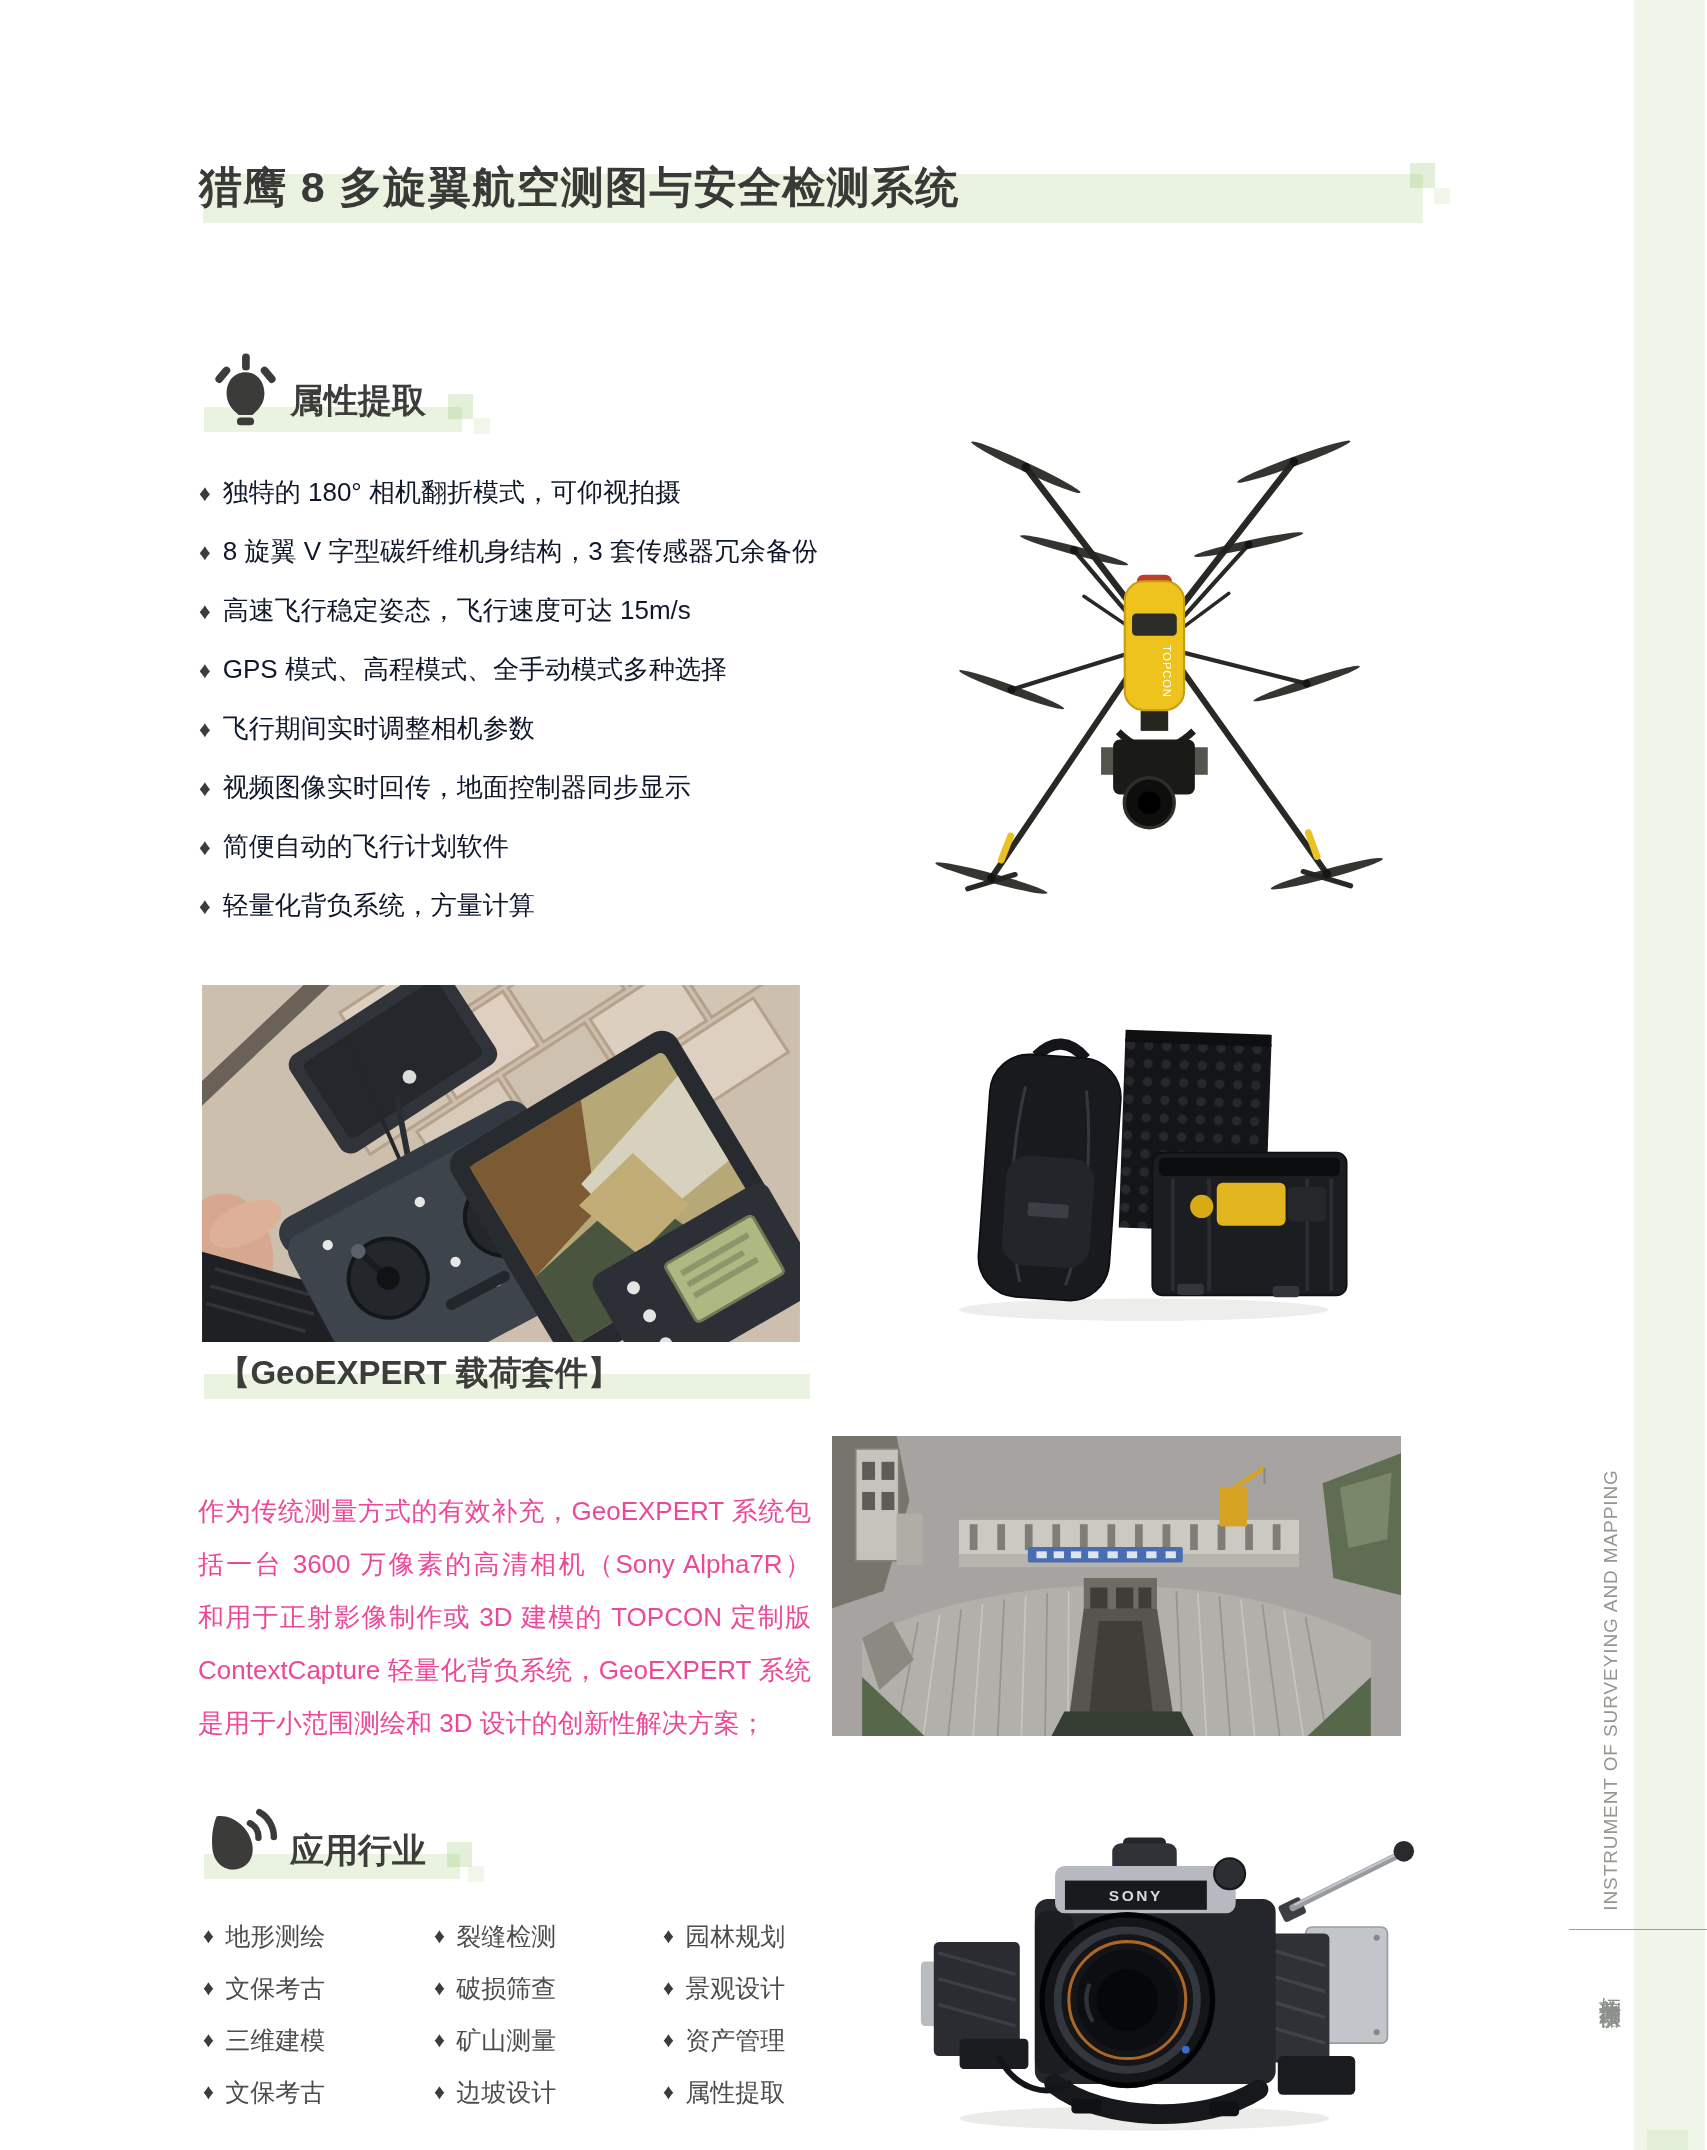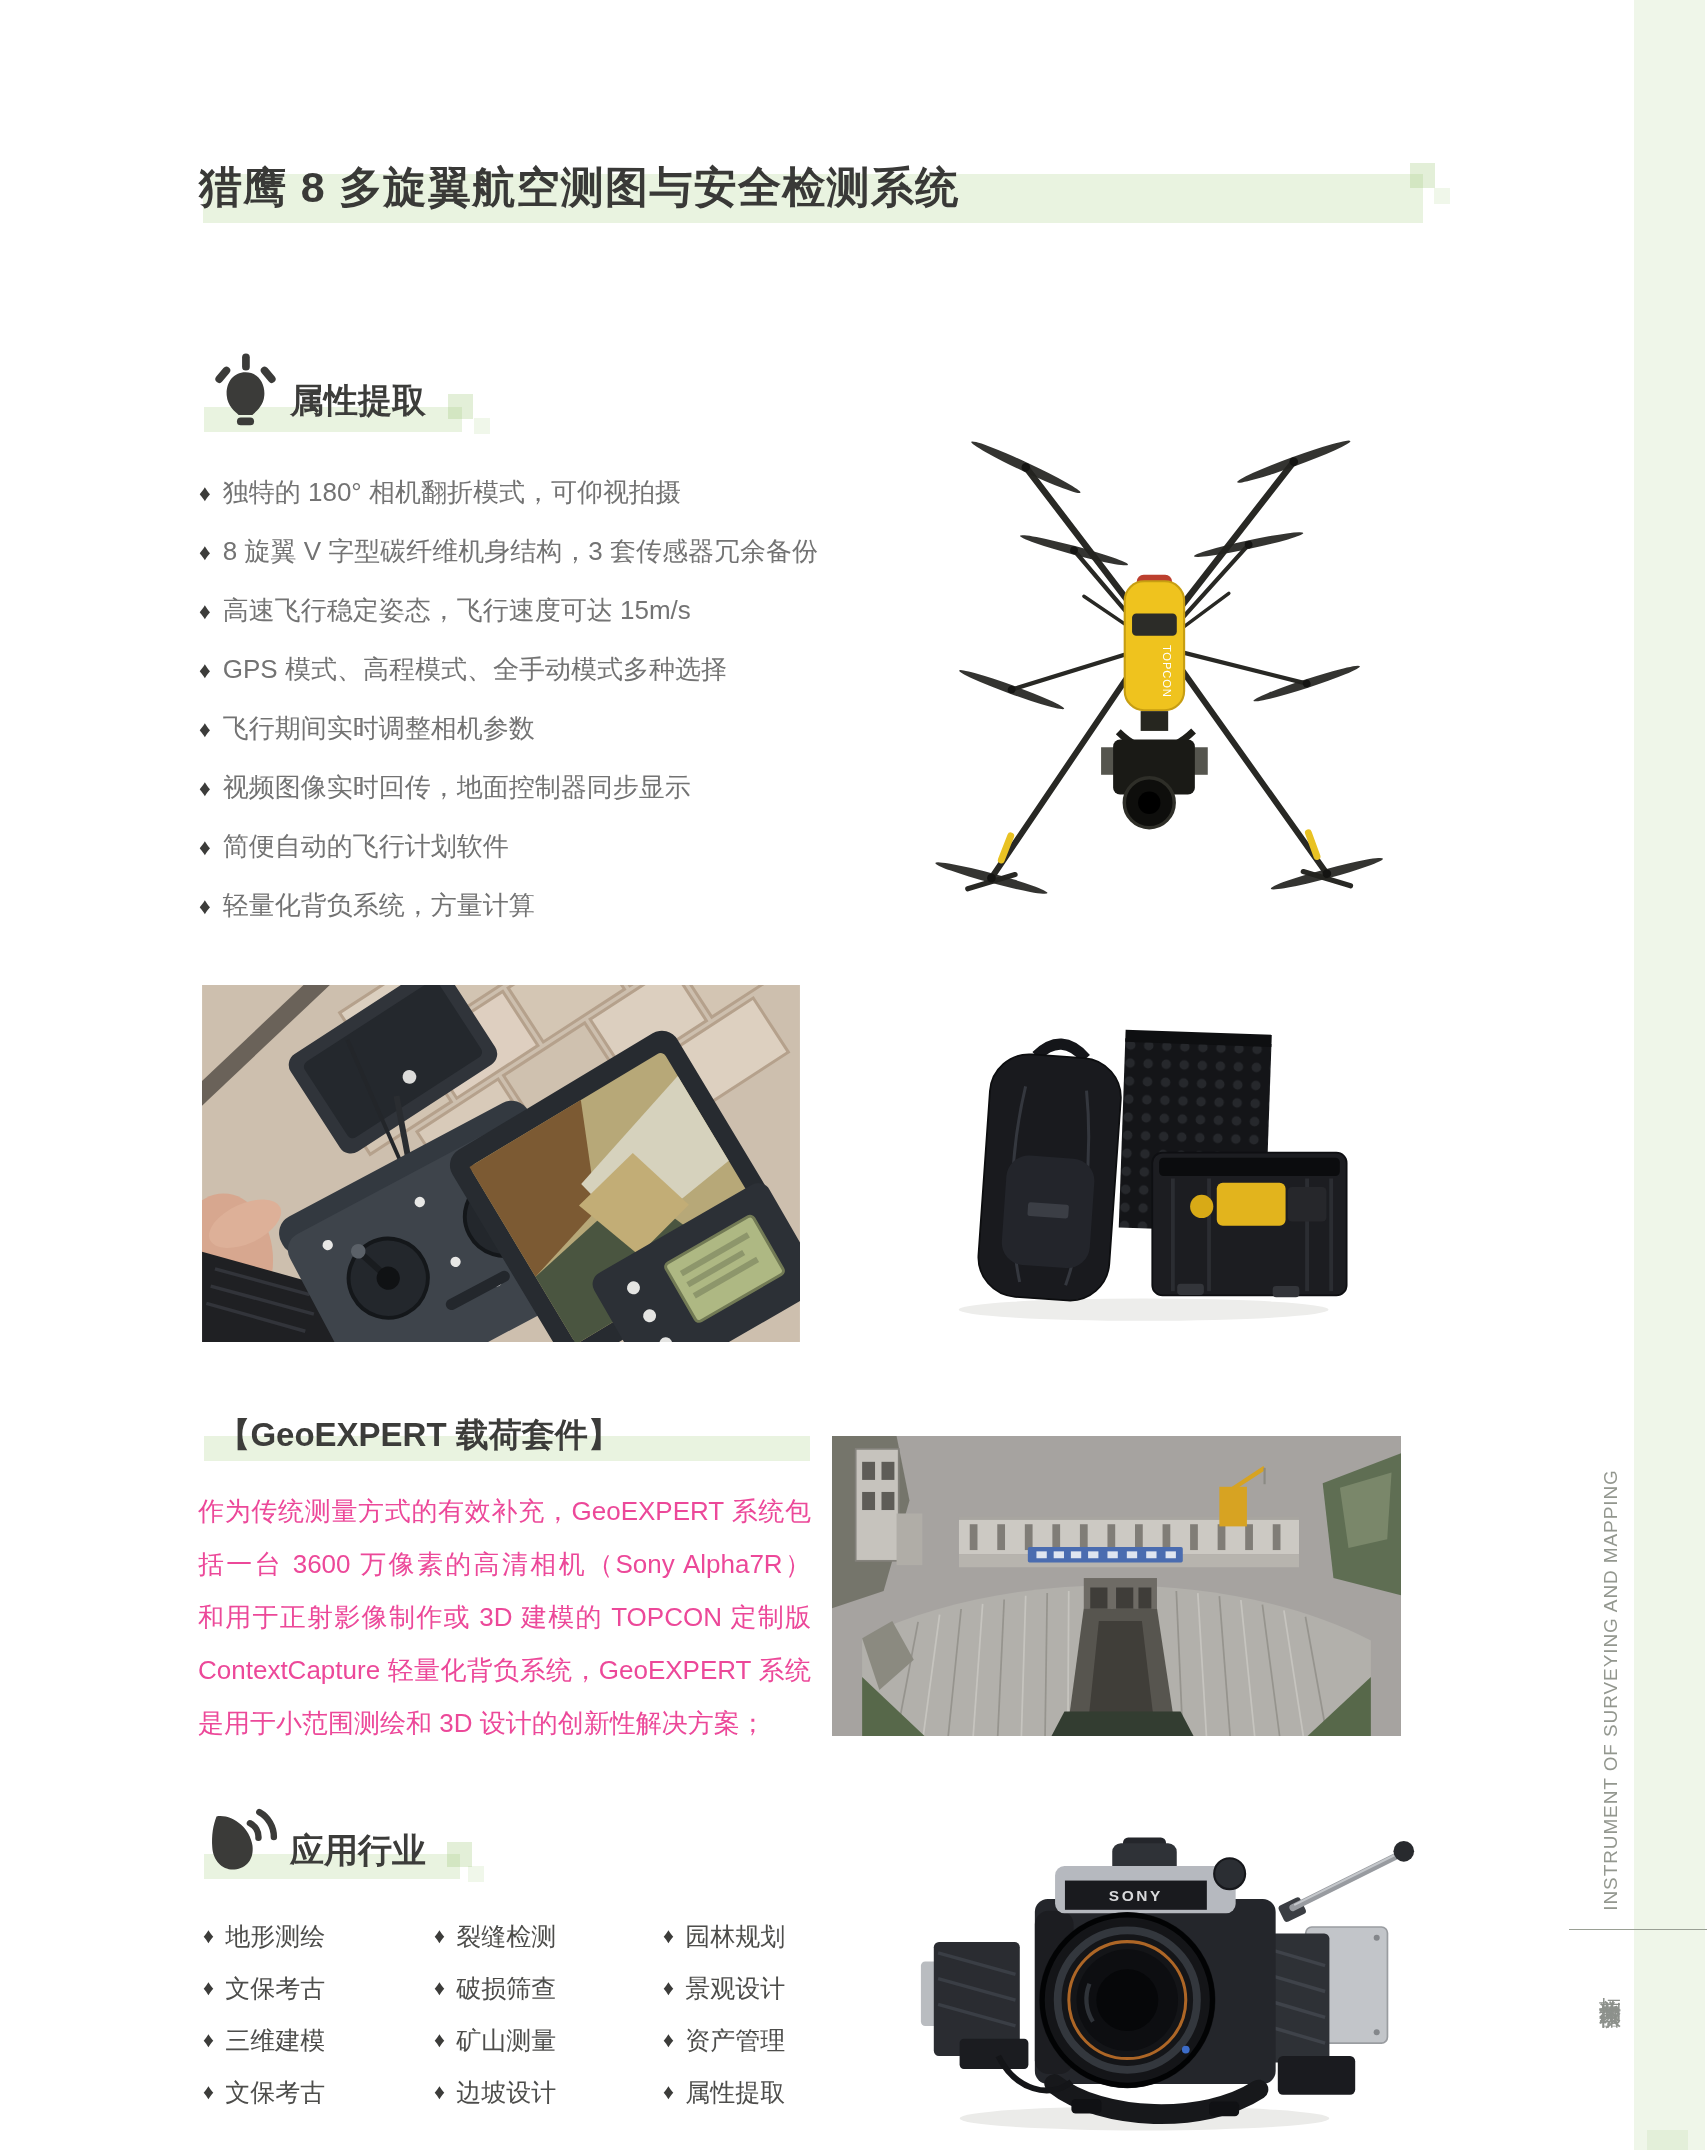--- a/index.html
+++ b/index.html
@@ -39,21 +39,21 @@
   .geo-head h2{
     margin:0;position:absolute;
     font-size:33px;font-weight:700;color:#3c3c3a;
     white-space:nowrap;line-height:1;
   }
 
   
   .feature-list{left:199px;top:463px;width:671px;}
   .feature-item{display:flex;align-items:center;height:59px;gap:12px;}
   .diamond{font-size:23px;color:#3c3c3a;line-height:1;flex:0 0 auto;transform:translateY(0.9px);}
-  .feature-item span.txt{font-size:26px;color:#737373;white-space:nowrap;}
+  .feature-item span.txt{font-size:26px;color:#0f172a;white-space:nowrap;}
 
   
   .para{left:198px;top:1485px;width:613px;}
   .para .pline{
     height:53px;display:block;
     font-size:26px;color:#ec4899;line-height:53px;
     text-align:justify;text-align-last:justify;white-space:normal;
     overflow:hidden;
   }
   .para .pline.last{text-align-last:left;}
@@ -335,21 +335,21 @@
       <line x1="900" y1="410" x2="900" y2="672"></line>
       <line x1="956" y1="410" x2="956" y2="672"></line>
     </g>
   <rect x="690" y="420" width="160" height="100" rx="14" fill="#e2b41d"></rect>
   <circle cx="655" cy="475" r="27" fill="#d8aa16"></circle>
   <rect x="855" y="430" width="90" height="80" rx="10" fill="#26272b"></rect>
   <rect x="598" y="655" width="62" height="26" rx="8" fill="#33353a"></rect>
   <rect x="820" y="660" width="62" height="26" rx="8" fill="#33353a"></rect>
 </svg>
 
-<div class="abs geo-head" style="left:198px;top:1411px;width:637px;height:56px;">
+<div class="abs geo-head" style="left:198px;top:1349px;width:637px;height:56px;">
   <div class="abs band" style="left:5.6px;top:25px;width:606px;height:25px;"></div>
   <h2 style="left:19.4px;top:6.9px;">【GeoEXPERT 载荷套件】</h2>
 </div>
 
 <div class="abs para">
   <span class="pline">作为传统测量方式的有效补充，GeoEXPERT 系统包</span>
   <span class="pline">括一台 3600 万像素的高清相机（Sony Alpha7R）</span>
   <span class="pline">和用于正射影像制作或 3D 建模的 TOPCON 定制版</span>
   <span class="pline">ContextCapture 轻量化背负系统，GeoEXPERT 系统</span>
   <span class="pline last">是用于小范围测绘和 3D 设计的创新性解决方案；</span>

